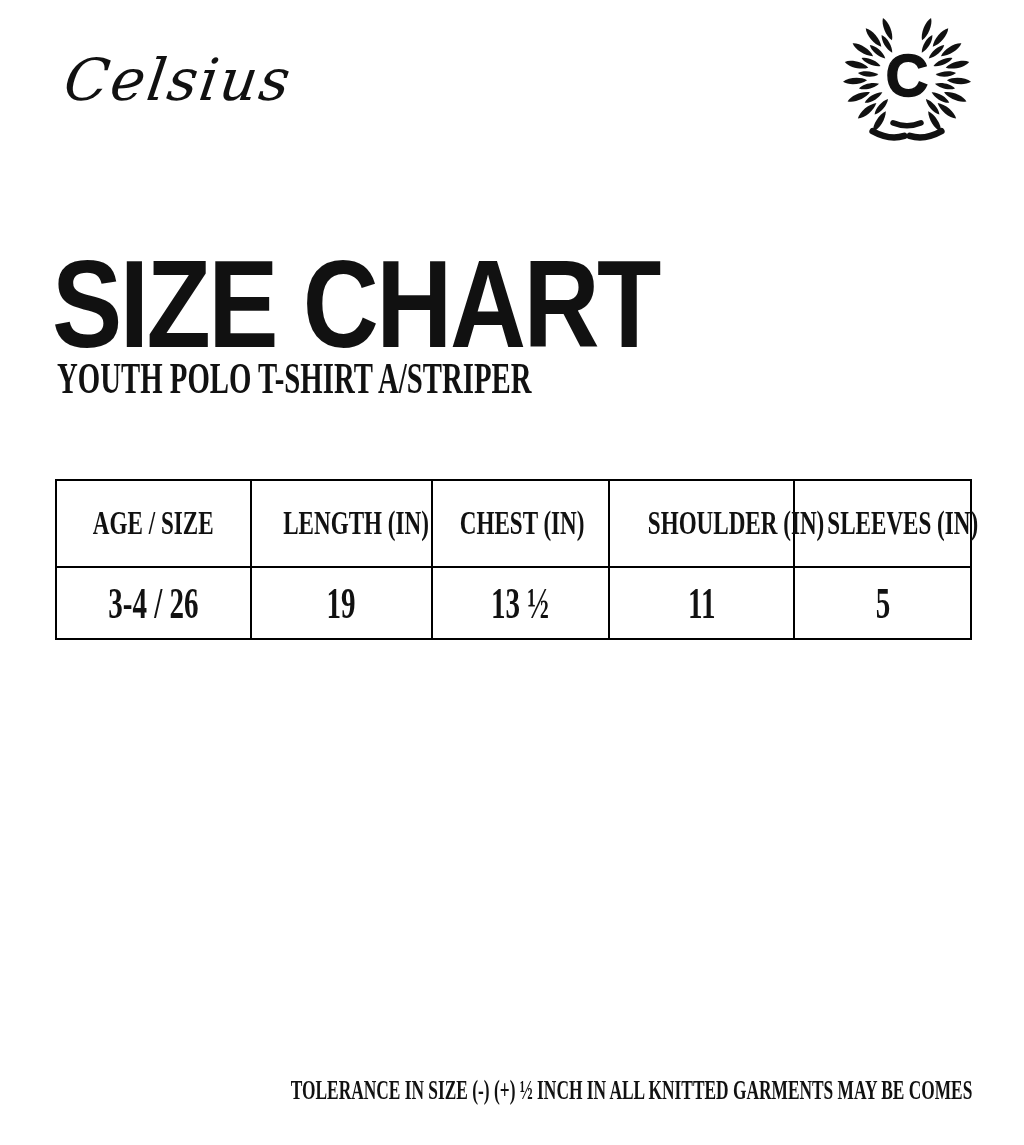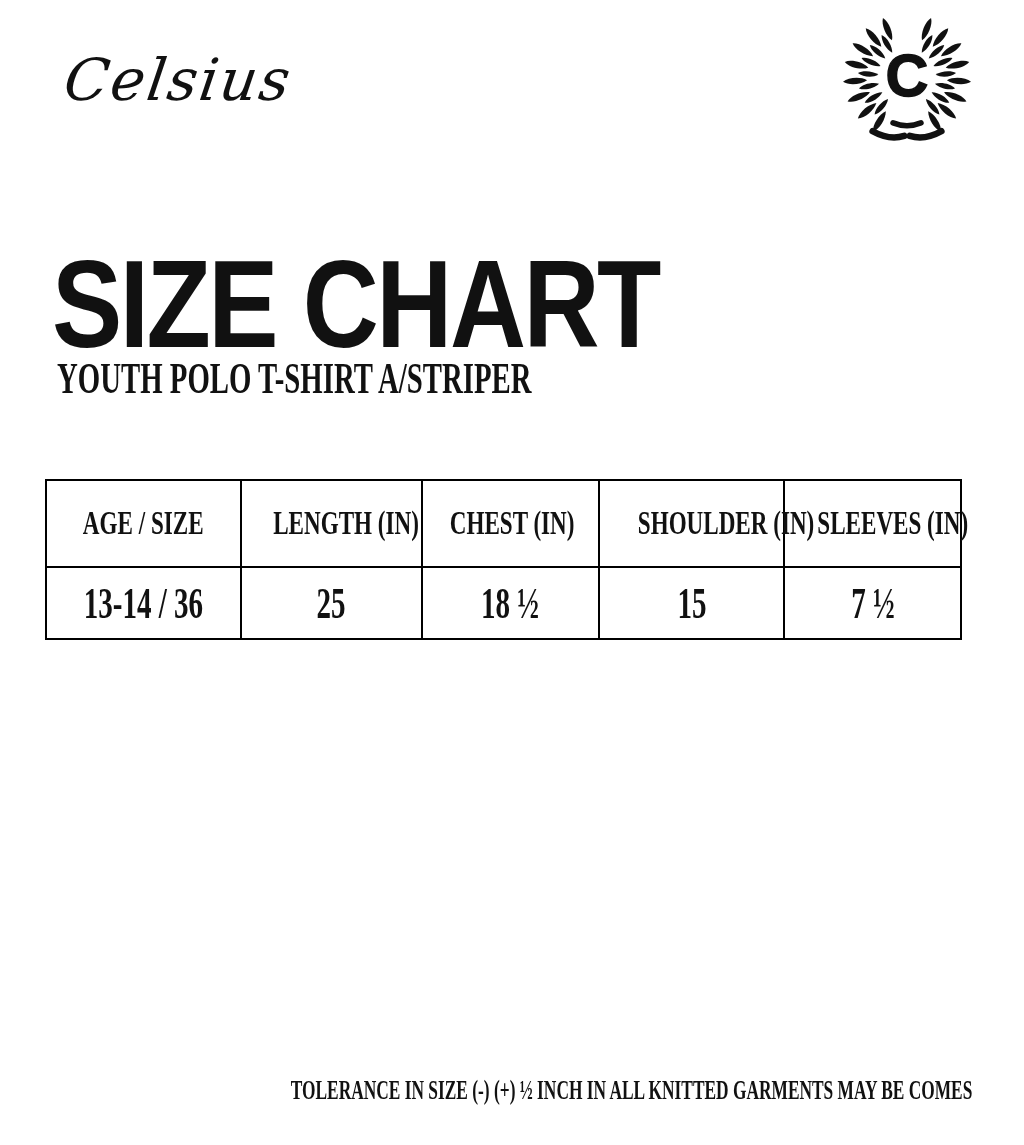--- a/index.html
+++ b/index.html
@@ -68,21 +68,21 @@
     line-height: 1;
     color: #111111;
     transform: scaleX(0.64);
     transform-origin: left top;
     white-space: nowrap;
   }
 
   
   table.size-table {
     position: absolute;
-    left: 45px;
+    left: 55px;
     top: 479px;
     width: 917px;
     border-collapse: collapse;
     table-layout: fixed;
     background: #ec4899;
   }
   table.size-table th,
   table.size-table td {
     border: 2px solid #000000;
     text-align: center;
@@ -199,24 +199,24 @@
       <tr>
         <th><span class="cond-h">AGE / SIZE</span></th>
         <th><span class="cond-h">LENGTH (IN)</span></th>
         <th><span class="cond-h">CHEST (IN)</span></th>
         <th><span class="cond-h">SHOULDER (IN)</span></th>
         <th><span class="cond-h">SLEEVES (IN)</span></th>
       </tr>
     </thead>
     <tbody>
       <tr>
-        <td><span class="cond-d">13-14 / 36</span></td>
-        <td><span class="cond-d">25</span></td>
-        <td><span class="cond-d">18 ½</span></td>
-        <td><span class="cond-d">15</span></td>
-        <td><span class="cond-d">7 ½</span></td>
+        <td><span class="cond-d">3-4 / 26</span></td>
+        <td><span class="cond-d">19</span></td>
+        <td><span class="cond-d">13 ½</span></td>
+        <td><span class="cond-d">11</span></td>
+        <td><span class="cond-d">5</span></td>
       </tr>
     </tbody>
   </table>
 
   <div class="footer-note">TOLERANCE IN SIZE (-) (+) ½ INCH IN ALL KNITTED GARMENTS MAY BE COMES</div>
 
 </div>
 
 </body></html>

